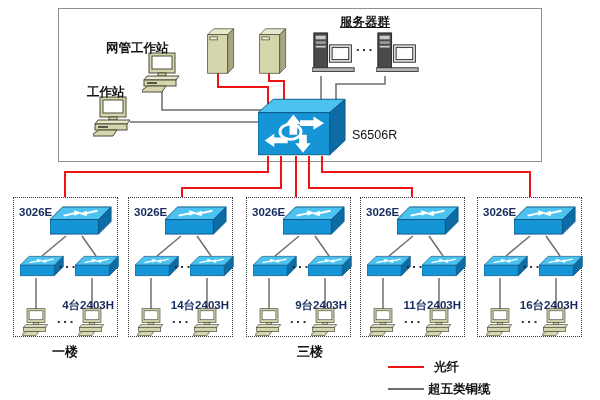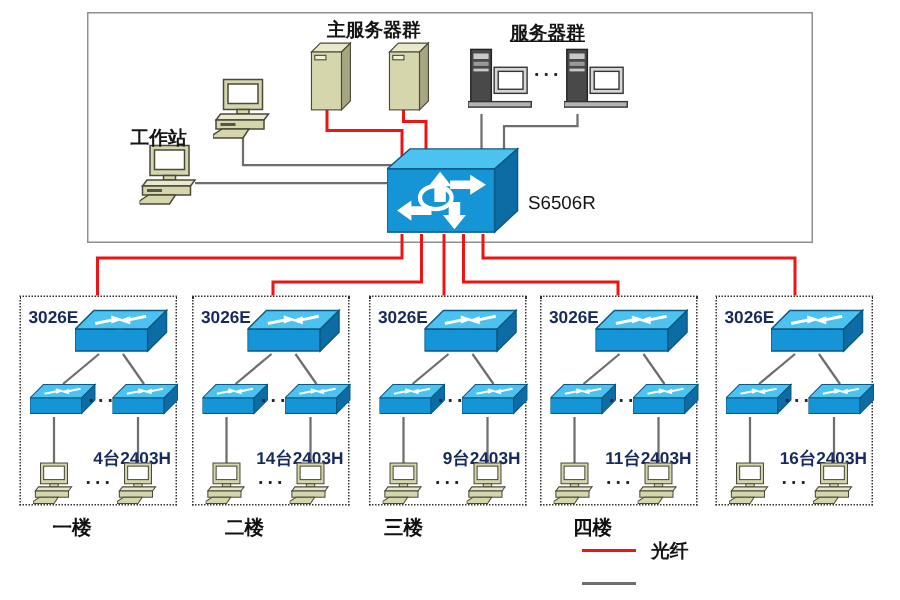--- a/index.html
+++ b/index.html
@@ -18,21 +18,21 @@
   .sw-side{fill:var(--switch_side);stroke:#0a5a86;stroke-width:1;}
   .sw-arrow{fill:#fff;}
   .sw-arrow-line{stroke:#fff;stroke-width:2;fill:none;}
   .tan-front{fill:var(--tan);stroke:#4a4a3a;stroke-width:1;}
   .tan-top{fill:#e8e8cc;stroke:#4a4a3a;stroke-width:1;}
   .tan-side{fill:#a6a682;stroke:#4a4a3a;stroke-width:1;}
   .floor{position:absolute;top:197px;width:105px;height:140px;border:1px dotted #333;box-sizing:border-box;z-index:2;}
   .floor svg.flines{position:absolute;left:0;top:0;}
   .floor .fl-lbl{position:absolute;left:5px;top:8px;font-weight:bold;}
   .floor .acc-lbl{position:absolute;right:3px;top:100px;font-weight:bold;}
-  .floor-name{position:absolute;top:343px;width:60px;font-size:13px;font-weight:bold;color:#111;z-index:3;}
+  .floor-name{position:absolute;top:343px;width:60px;text-align:center;font-size:13px;font-weight:bold;color:#111;z-index:3;}
   .legend-line{position:absolute;width:36px;height:2px;z-index:3;}
 </style>
 </head>
 <body>
 
 <div id="canvas">
 
   <div id="topbox"></div>
 
   <svg id="wires" width="600" height="400">
@@ -46,22 +46,22 @@
       <path class="wire-f" d="M218,72 V87 H268 V104"></path>
       <path class="wire-f" d="M269,72 V81 H284 V104"></path>
       <path class="wire-f" d="M268,156 V172 H65 V197"></path>
       <path class="wire-f" d="M281,156 V188 H182 V197"></path>
       <path class="wire-f" d="M296,156 V197"></path>
       <path class="wire-f" d="M309,156 V188 H412 V197"></path>
       <path class="wire-f" d="M322,156 V172 H530 V197"></path>
     </g>
   </svg>
 
+  <div class="lbl" style="left:106px;top:40px;">网管工作站</div>
   <div class="lbl" style="left:87px;top:84px;">工作站</div>
-  <div class="lbl" style="left:218px;top:12px;">主服务器群</div>
   <div class="lbl" style="left:340px;top:14px;text-decoration:underline;">服务器群</div>
   <div class="lbl" style="left:352px;top:128px;font-weight:normal;">S6506R</div>
   <div class="dots" style="left:356px;top:42px;">···</div>
 
   <svg class="icon" style="left:142px;top:52px;" width="40" height="42" viewBox="0 0 40 42">
     <rect x="7" y="1" width="26" height="20" class="tan-front"></rect>
     <rect x="10" y="4" width="20" height="13" fill="#fff" stroke="#4a4a3a"></rect>
     <rect x="16" y="21" width="8" height="3" class="tan-front"></rect>
     <polygon points="5,24 37,24 34,28 2,28" class="tan-top"></polygon>
     <rect x="2" y="28" width="32" height="6" class="tan-front"></rect>
@@ -396,21 +396,20 @@
         <rect x="10" y="4" width="20" height="13" fill="#fff" stroke="#4a4a3a"></rect>
       <rect x="16" y="21" width="8" height="3" class="tan-front"></rect>
         <polygon points="5,24 37,24 34,28 2,28" class="tan-top"></polygon>
       <rect x="2" y="28" width="32" height="6" class="tan-front"></rect>
         <polygon points="0,38 6,34 24,34 20,40 0,40" class="tan-front"></polygon>
     </svg>
     <div class="dots" style="left:43px;top:116px;">···</div>
   </div>
 
   <div class="floor-name" style="left:35px;">一楼</div>
-  <div class="floor-name" style="left:150px;">二楼</div>
-  <div class="floor-name" style="left:256px;">三楼</div>
-  <div class="floor-name" style="left:382px;">四楼</div>
+  <div class="floor-name" style="left:280px;">三楼</div>
 
   <div class="legend-line" style="left:388px;top:366px;background:var(--fiber);"></div>
   <div class="lbl" style="left:434px;top:359px;">光纤</div>
   <div class="legend-line" style="left:388px;top:388px;background:var(--copper);"></div>
+  <div class="lbl" style="left:428px;top:381px;">超五类铜缆</div>
 
 </div>
 
 </body></html>

